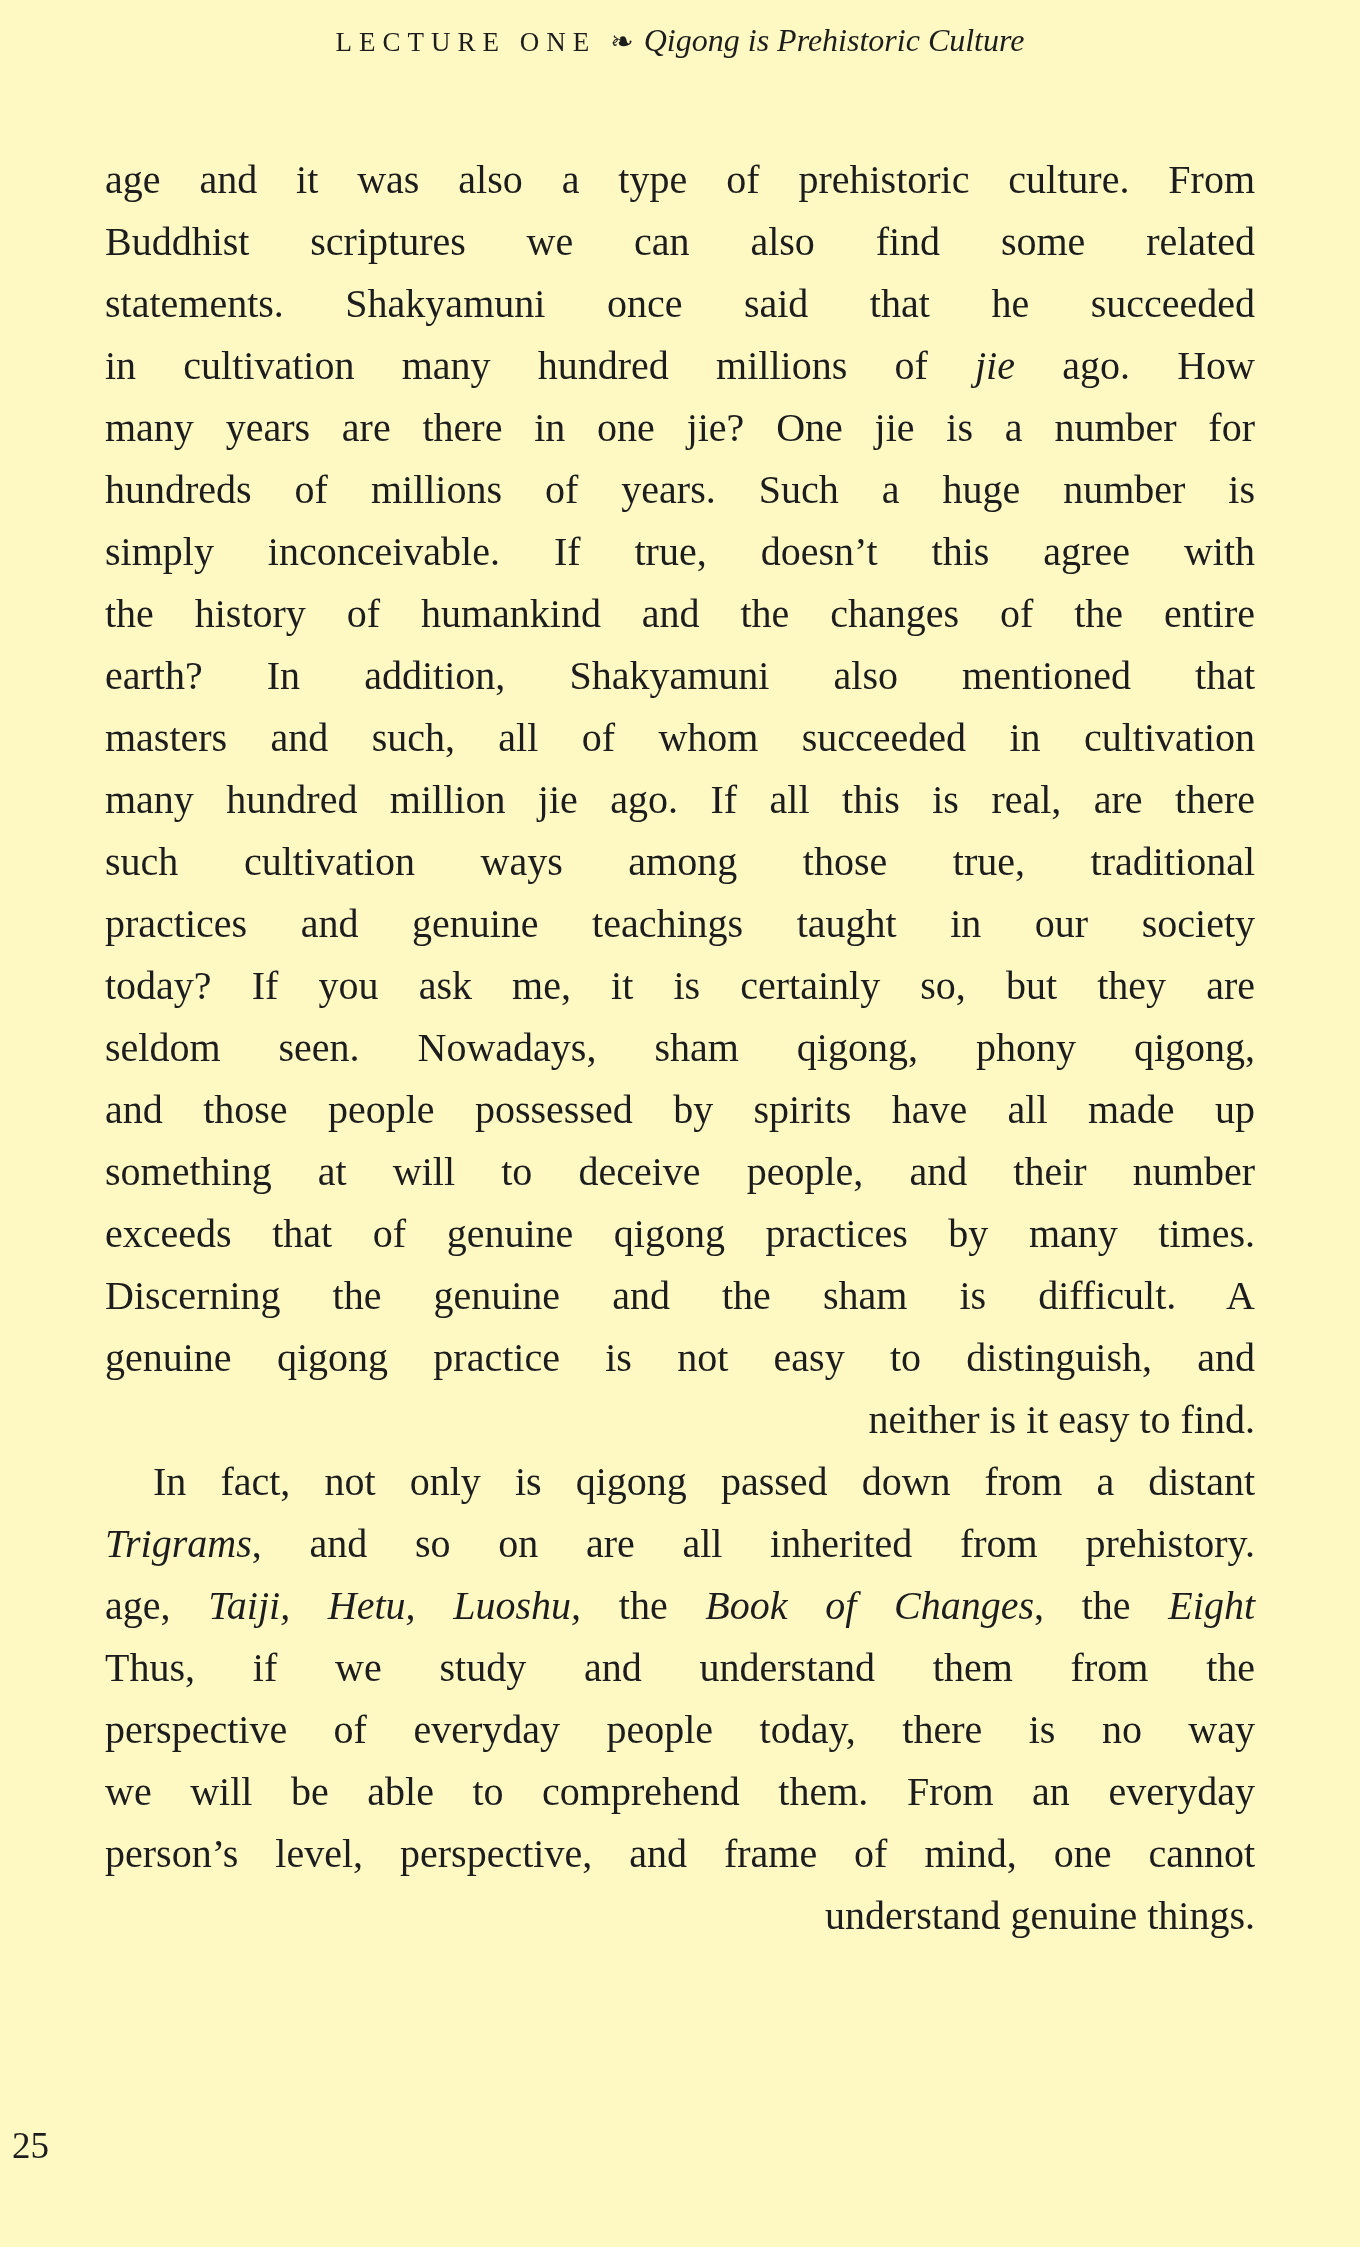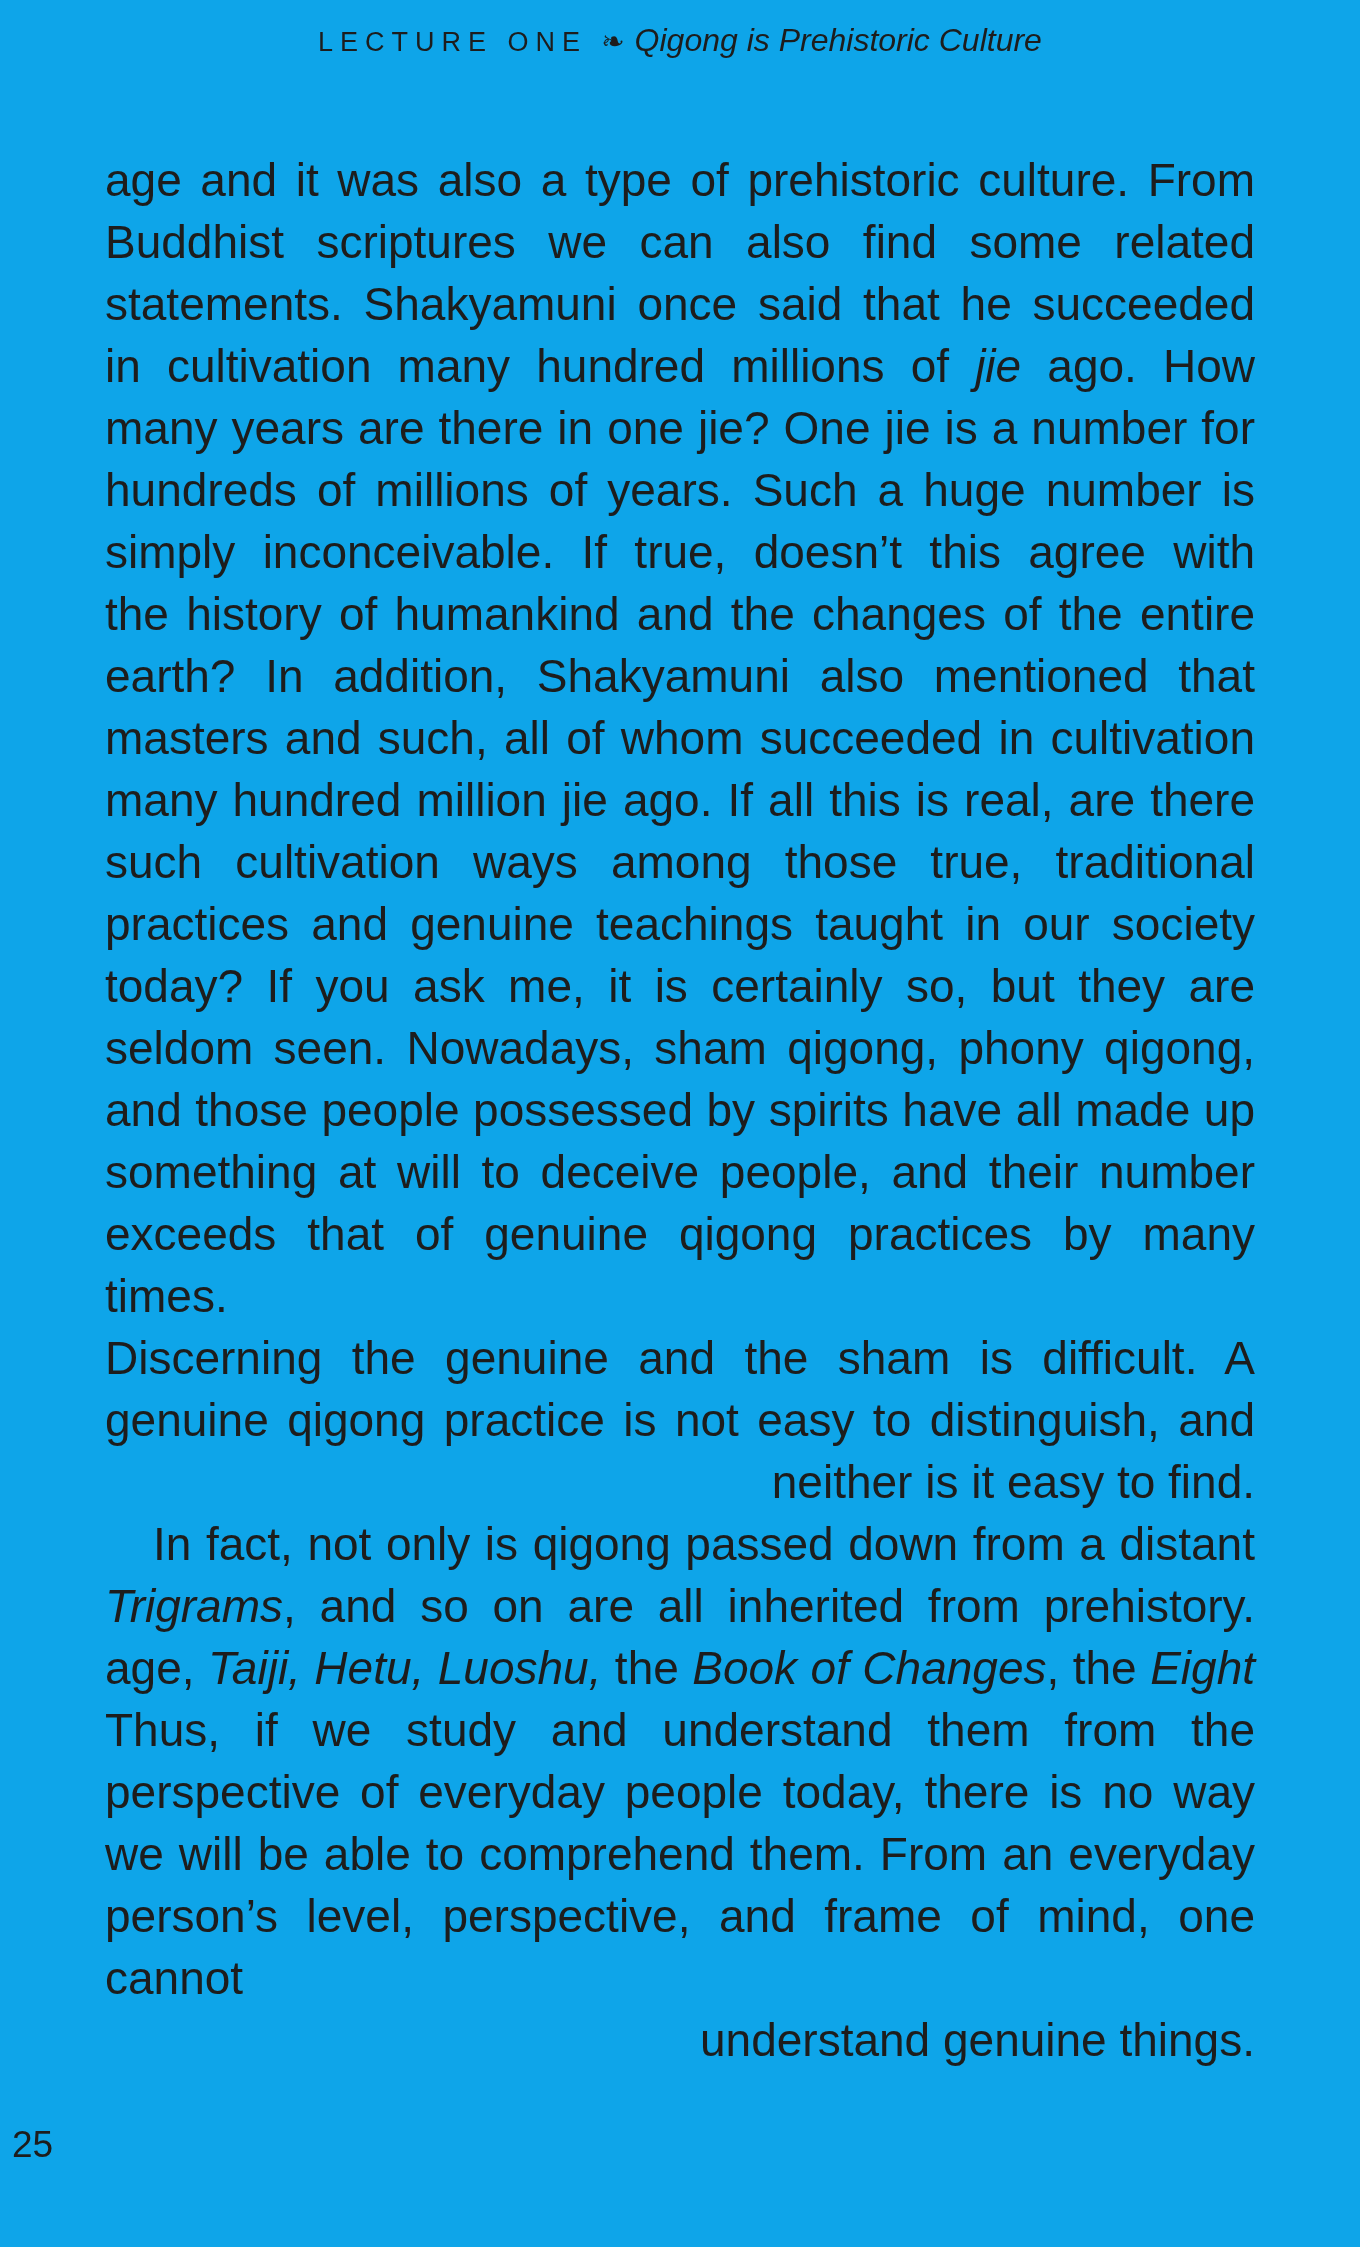--- a/index.html
+++ b/index.html
@@ -5,23 +5,23 @@
   html, body {
     margin: 0;
     padding: 0;
     background: #e9e9e9;
   }
   .page {
     position: relative;
     width: 1360px;
     height: 2247px;
     margin: 0 auto;
-    background: #0ea5e9;
+    background: #fef9c3;
     color: #1d1d1d;
-    font-family: Liberation Sans, sans-serif;
+    font-family: Liberation Serif, serif;
     overflow: hidden;
   }
   .running-head {
     position: absolute;
     top: 22px;
     left: 0;
     width: 100%;
     text-align: center;
     white-space: nowrap;
   }
@@ -38,21 +38,21 @@
   .running-head .chapter-title {
     font-style: italic;
     font-size: 32px;
     color: #1d1d1d;
   }
   .page-body {
     position: absolute;
     top: 149px;
     left: 105px;
     width: 1150px;
-    font-size: 46px;
+    font-size: 40px;
     line-height: 62px;
   }
   .paragraph { margin: 0; }
   .paragraph + .paragraph { }
   .line {
     text-align: justify;
     text-align-last: justify;
   }
   .line.last {
     text-align: right;

